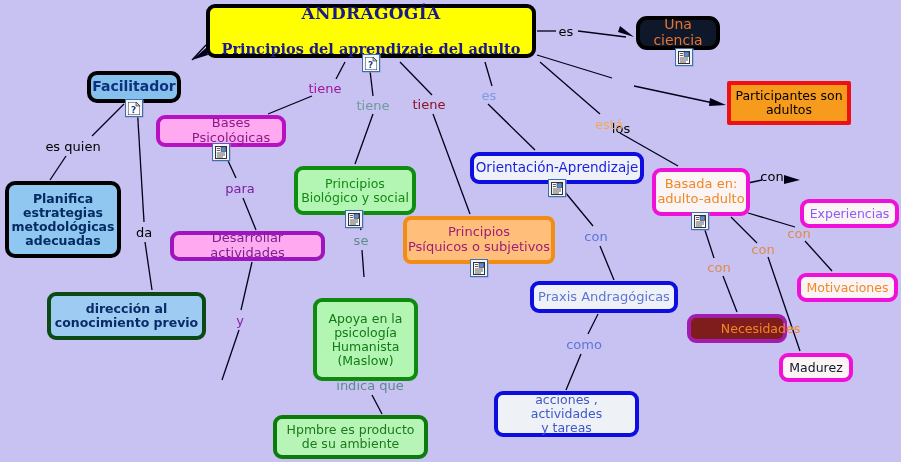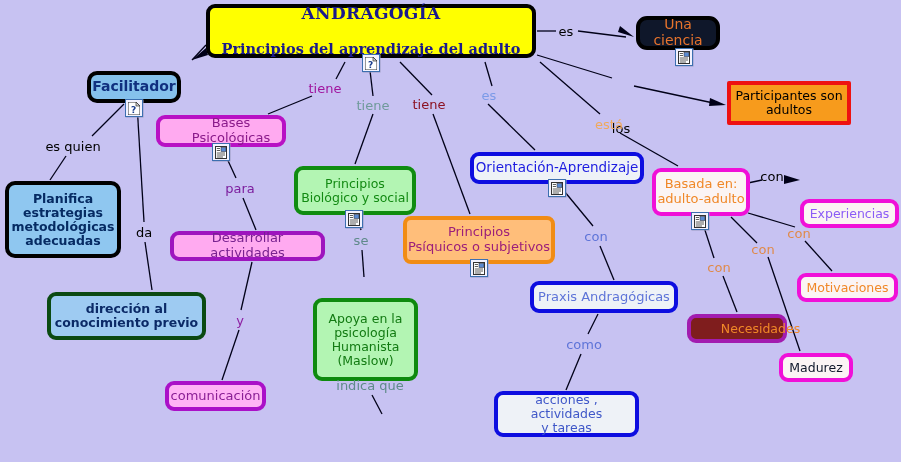--- a/index.html
+++ b/index.html
@@ -235,27 +235,28 @@
 adultos</div>
   <div class="node n-facilitador">Facilitador</div>
   <div class="node n-planifica">Planifica
 estrategias
 metodológicas
 adecuadas</div>
   <div class="node n-direccion">dirección al
 conocimiento previo</div>
   <div class="node n-bases">Bases Psicológicas</div>
   <div class="node n-desarrollar">Desarrollar actividades</div>
-  <div class="node n-comunicacion">comunicación</div>
   <div class="node n-biologico">Principios
 Biológico y social</div>
   <div class="node n-maslow">Apoya en la
 psicología
 Humanista
 (Maslow)</div>
+  <div class="node n-hombre">Hpmbre es producto
+de su ambiente</div>
   <div class="node n-psiquicos">Principios
 Psíquicos o subjetivos</div>
   <div class="node n-orientacion">Orientación-Aprendizaje</div>
   <div class="node n-praxis">Praxis Andragógicas</div>
   <div class="node n-acciones">acciones , actividades
 y tareas</div>
   <div class="node n-basada">Basada en:
 adulto-adulto</div>
   <div class="node n-experiencias">Experiencias</div>
   <div class="node n-motivaciones">Motivaciones</div>

